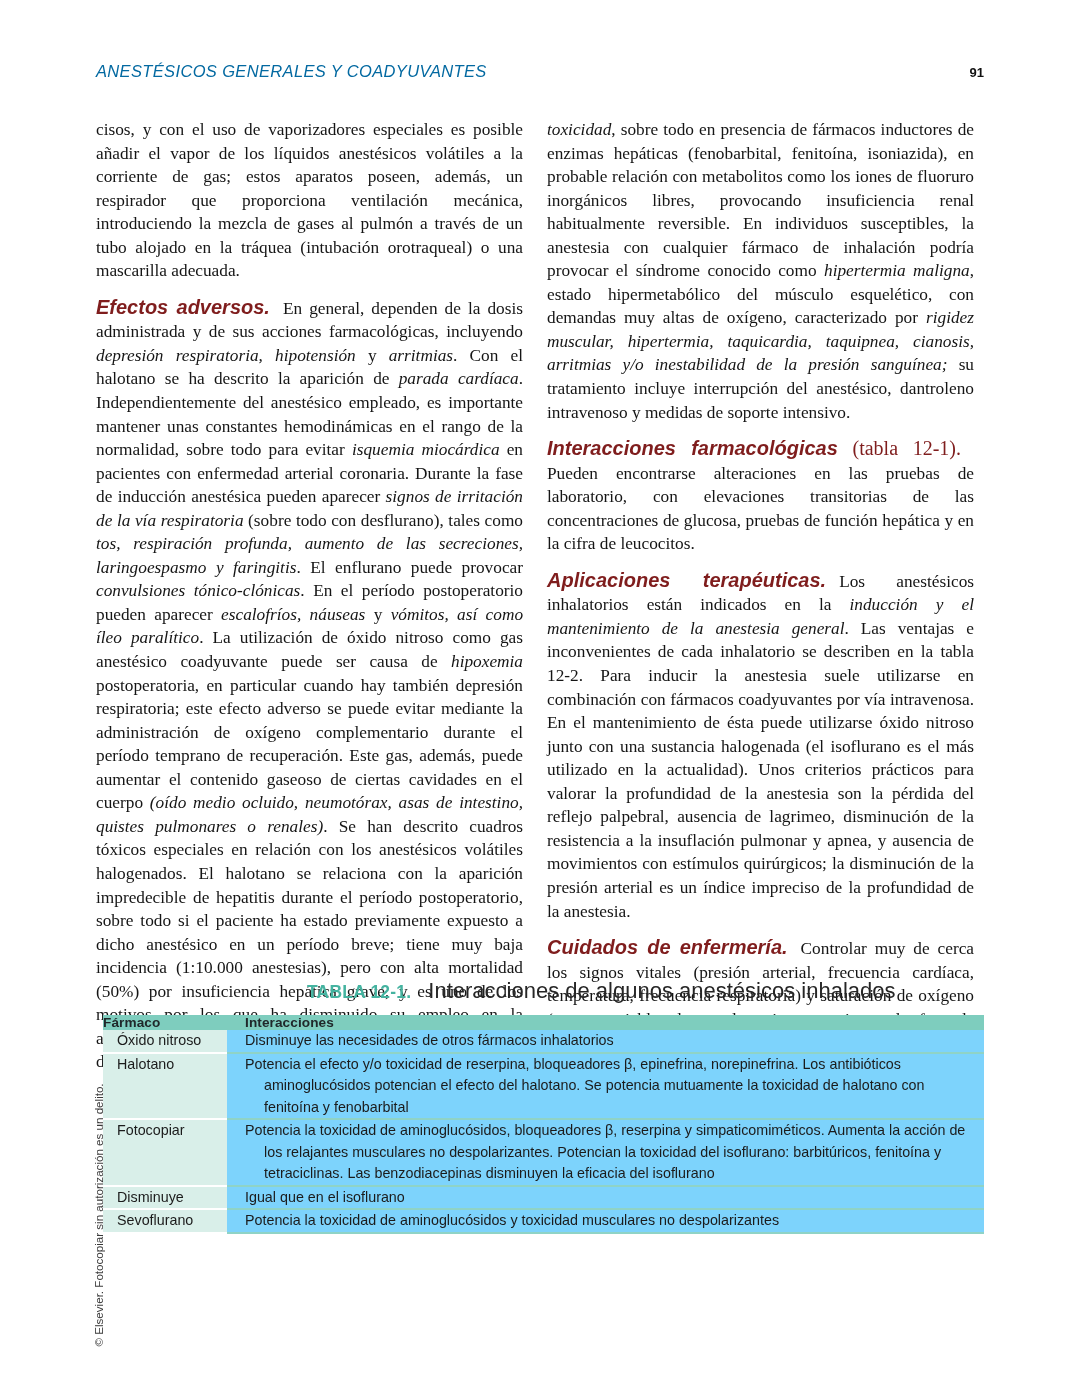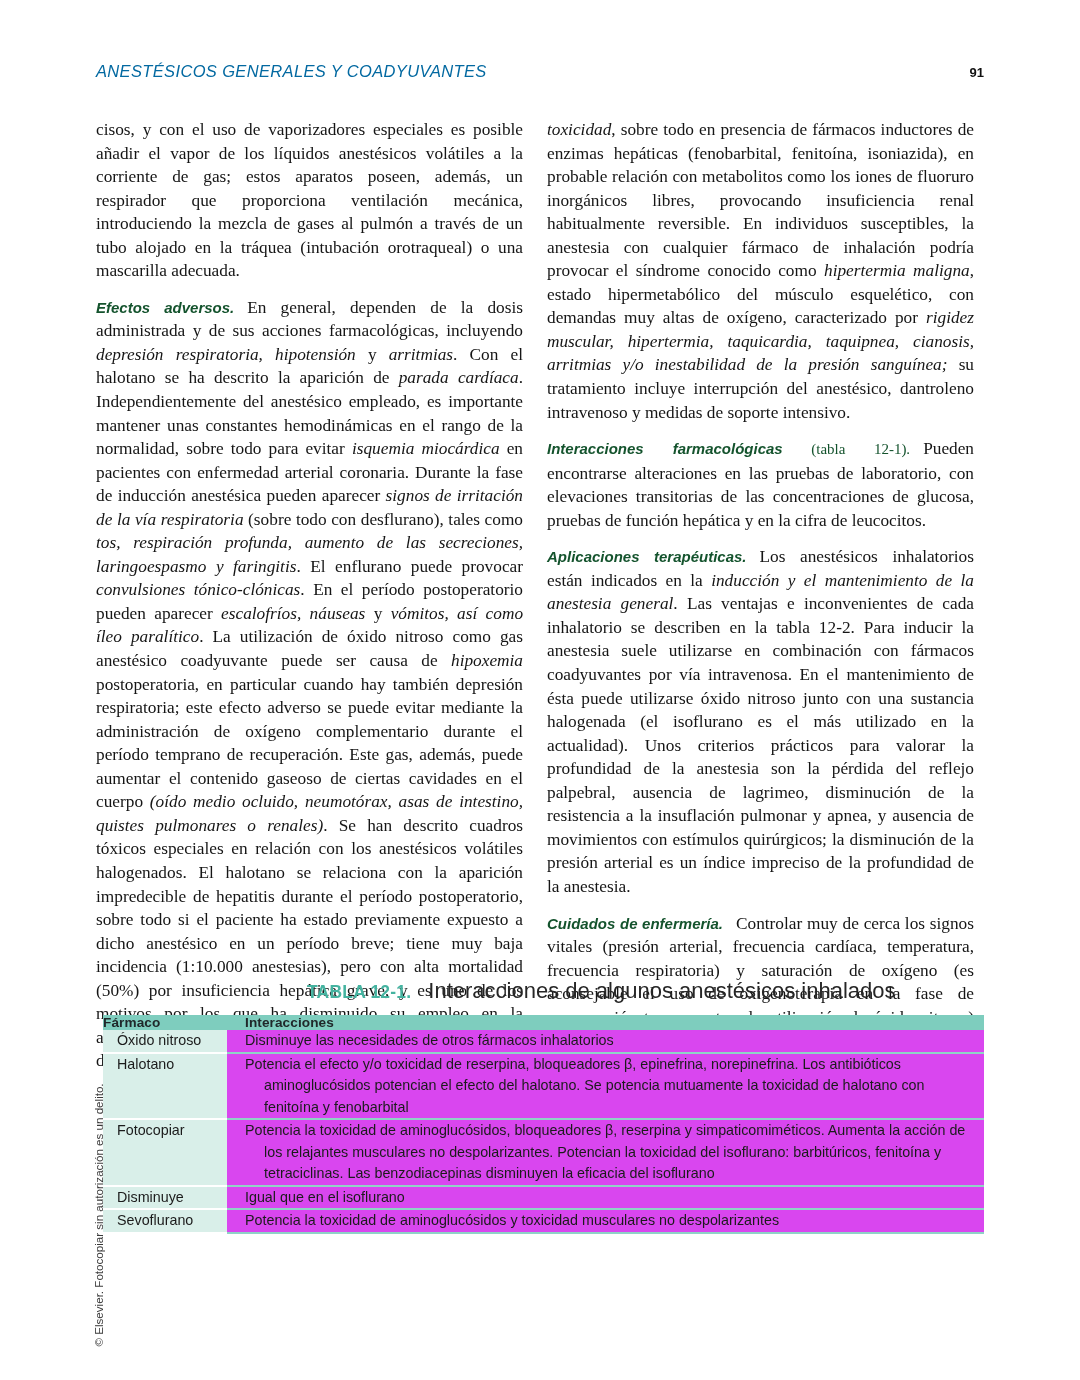--- a/index.html
+++ b/index.html
@@ -72,22 +72,22 @@
   .col p + p {
     margin-top: 13px;
   }
   .col p .it {
     font-style: italic;
   }
   .runin {
     font-family: "Liberation Sans", sans-serif;
     font-weight: bold;
     font-style: italic;
-    font-size: 15px;
-    color: #14532d;
+    font-size: 20px;
+    color: #7f1d1d;
   }
   .runin-tail {
     font-family: "Liberation Serif", serif;
     font-style: normal;
     font-weight: normal;
   }
   .gap {
     display: inline-block;
     width: 13px;
   }
@@ -176,21 +176,21 @@
   }
   tbody td.td-drug {
     background: #d9efe9;
     padding-left: 14px;
     border-bottom: 2px solid #ffffff;
   }
   tbody tr:last-child td.td-drug {
     border-bottom: 2px solid #ffffff;
   }
   tbody td.td-inter {
-    background: #d946ef;
+    background: #7dd3fc;
     padding-left: 18px;
     padding-right: 10px;
     text-indent: -19px;
     padding-left: 37px;
   }
 </style>
 </head>
 <body>
 
 <div class="page">

